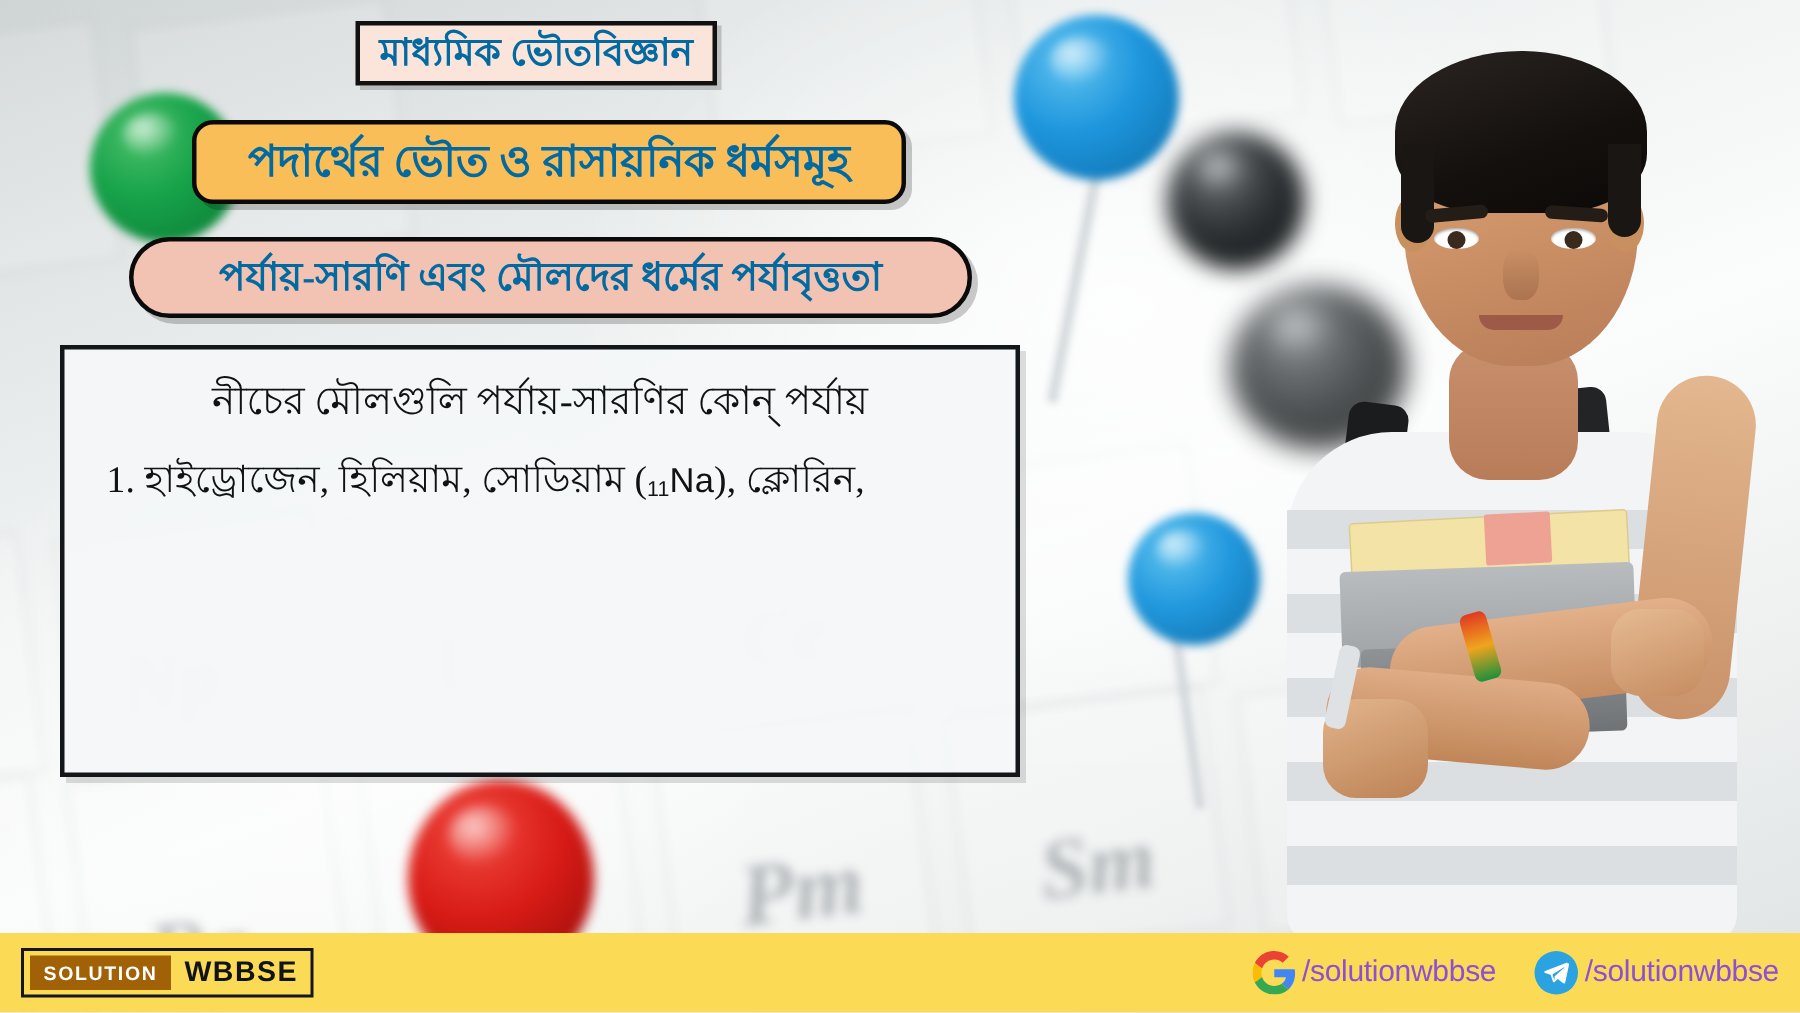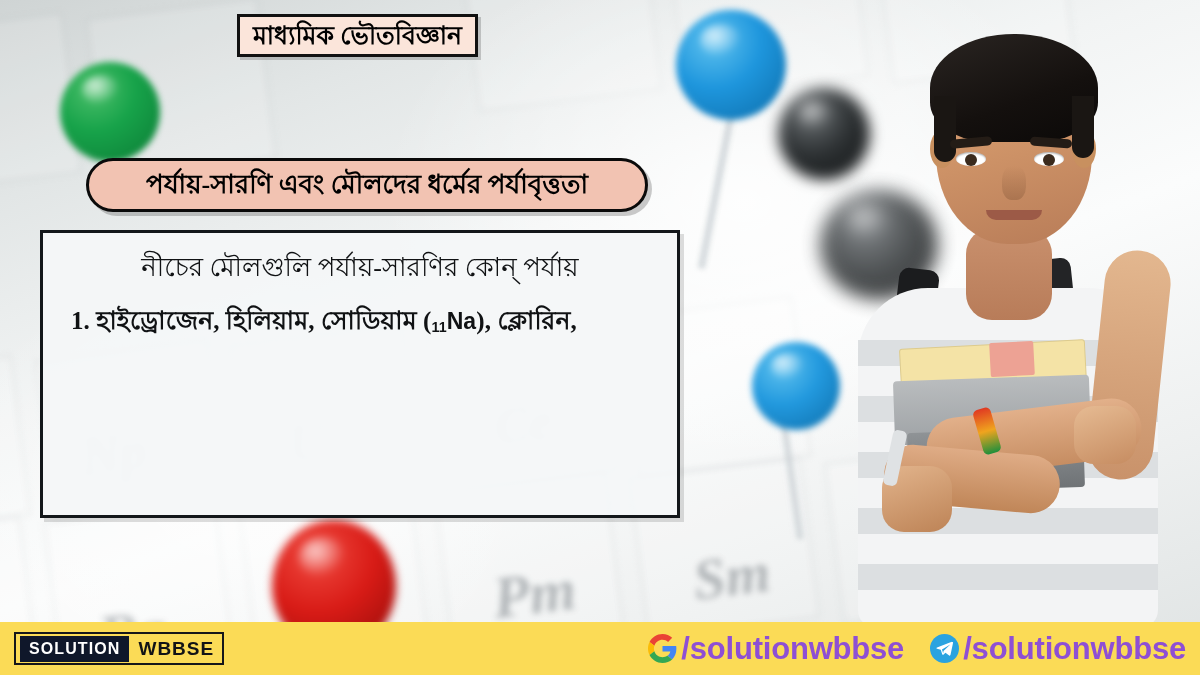--- a/index.html
+++ b/index.html
@@ -74,21 +74,21 @@
     background:radial-gradient(circle at 36% 26%, #f0493f 0%, #d81b16 46%, #8e0b08 100%); }
   .sph-dark2  { left:820px; top:190px; width:118px; height:110px; filter:blur(9px); opacity:.85;
     background:radial-gradient(circle at 38% 30%, #71767a 0%, #2e3234 50%, #141617 100%); }
 
   
   .banner {
     position:absolute;
     display:flex; align-items:center; justify-content:center;
     font-family:"Liberation Serif", serif;
     font-weight:700;
-    color:#000000;
+    color:#0369a1;
     white-space:nowrap;
     text-align:center;
     line-height:1;
   }
   #banner-subject {
     left:237px; top:14px; width:241px; height:43px;
     background:#fbe5da;
     border:3px solid #111;
     font-size:25px;
     box-shadow:3px 3px 0 rgba(0,0,0,.18);
@@ -131,21 +131,20 @@
   #question-prompt .l2 { display:block; }
   #element-list {
     margin-top:14px;
     padding-left:10px;
   }
   #element-list .item {
     font-size:25px;
     line-height:1.58;
     white-space:nowrap;
     letter-spacing:.1px;
-    font-weight:bold;
   }
   #element-list .sym {
     font-family:"Liberation Sans", sans-serif;
     font-size:23px;
   }
   #element-list sub {
     font-size:.62em;
     vertical-align:-.18em;
     font-family:"Liberation Sans", sans-serif;
   }
@@ -266,43 +265,43 @@
   }
   #footer-logo {
     margin-left:14px;
     display:flex; align-items:center;
     border:2px solid #15161a;
     background:#fbdb56;
     height:33px;
     padding:0 8px 0 4px;
   }
   #footer-logo .tag-solution {
-    background:#0f172a; color:#fff;
-    font-weight:700; font-size:16px; letter-spacing:1.1px;
+    background:#a16207; color:#fff;
+    font-weight:700; font-size:13px; letter-spacing:1.1px;
     padding:4px 9px;
   }
   #footer-logo .tag-wbbse {
     color:#111316; font-weight:800; font-size:19px;
     letter-spacing:1px; margin-left:9px;
   }
   #footer-tagline {
     margin-left:10px;
     color:#a66ad6;
     font-weight:700;
     font-size:24px;
     letter-spacing:.4px;
     text-shadow:1px 1px 0 rgba(120,60,170,.28);
   }
   #footer-socials {
     margin-left:auto; margin-right:14px;
     display:flex; align-items:center; gap:26px;
   }
   .social { display:flex; align-items:center; gap:4px; }
   .social .handle {
-    color:#8e4fd4; font-weight:700; font-size:31px; letter-spacing:-.2px;
+    color:#8e4fd4; font-weight:400; font-size:20px; letter-spacing:-.2px;
   }
   .g-icon, .tg-icon { width:29px; height:29px; flex:0 0 auto; }
   .tg-icon { border-radius:50%; background:#2aa3e0; display:flex; align-items:center; justify-content:center; }
 </style>
 </head>
 <body>
 
 <div id="stage">
 
   <div class="bg-base"></div>
@@ -337,20 +336,21 @@
   <div class="sphere sph-green"></div>
   <div class="stick stick-b1"></div>
   <div class="sphere sph-blue1"></div>
   <div class="sphere sph-dark"></div>
   <div class="sphere sph-dark2"></div>
   <div class="stick stick-b2"></div>
   <div class="sphere sph-blue2"></div>
   <div class="sphere sph-red"></div>
 
   <div class="banner" id="banner-subject">মাধ্যমিক ভৌতবিজ্ঞান</div>
+  <div class="banner" id="banner-chapter">পদার্থের ভৌত ও রাসায়নিক ধর্মসমূহ</div>
   <div class="banner" id="banner-topic">পর্যায়-সারণি এবং মৌলদের ধর্মের পর্যাবৃত্ততা</div>
 
   <div id="question-card">
     <div id="question-prompt">
       <span class="l1">নীচের মৌলগুলি পর্যায়-সারণির কোন্ পর্যায়</span>
     </div>
     <div id="element-list">
       <div class="item">
         <span>1.</span>
         <span>হাইড্রোজেন, হিলিয়াম, সোডিয়াম (</span><span class="sym"><sub>11</sub><span>Na</span></span><span>), ক্লোরিন,</span>

